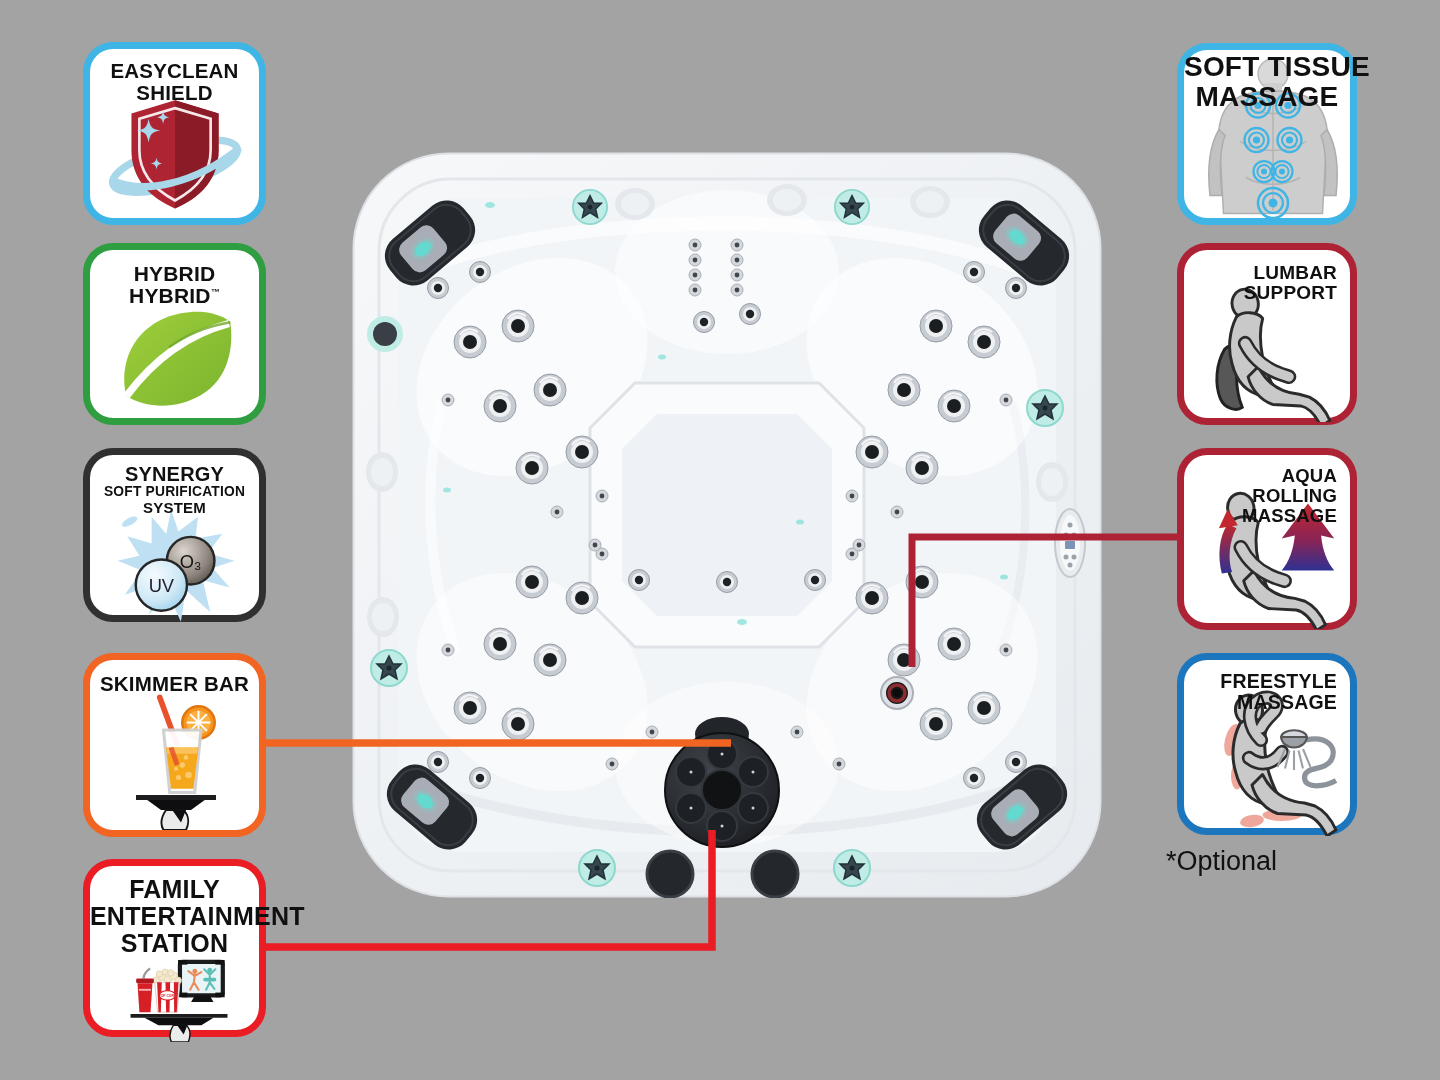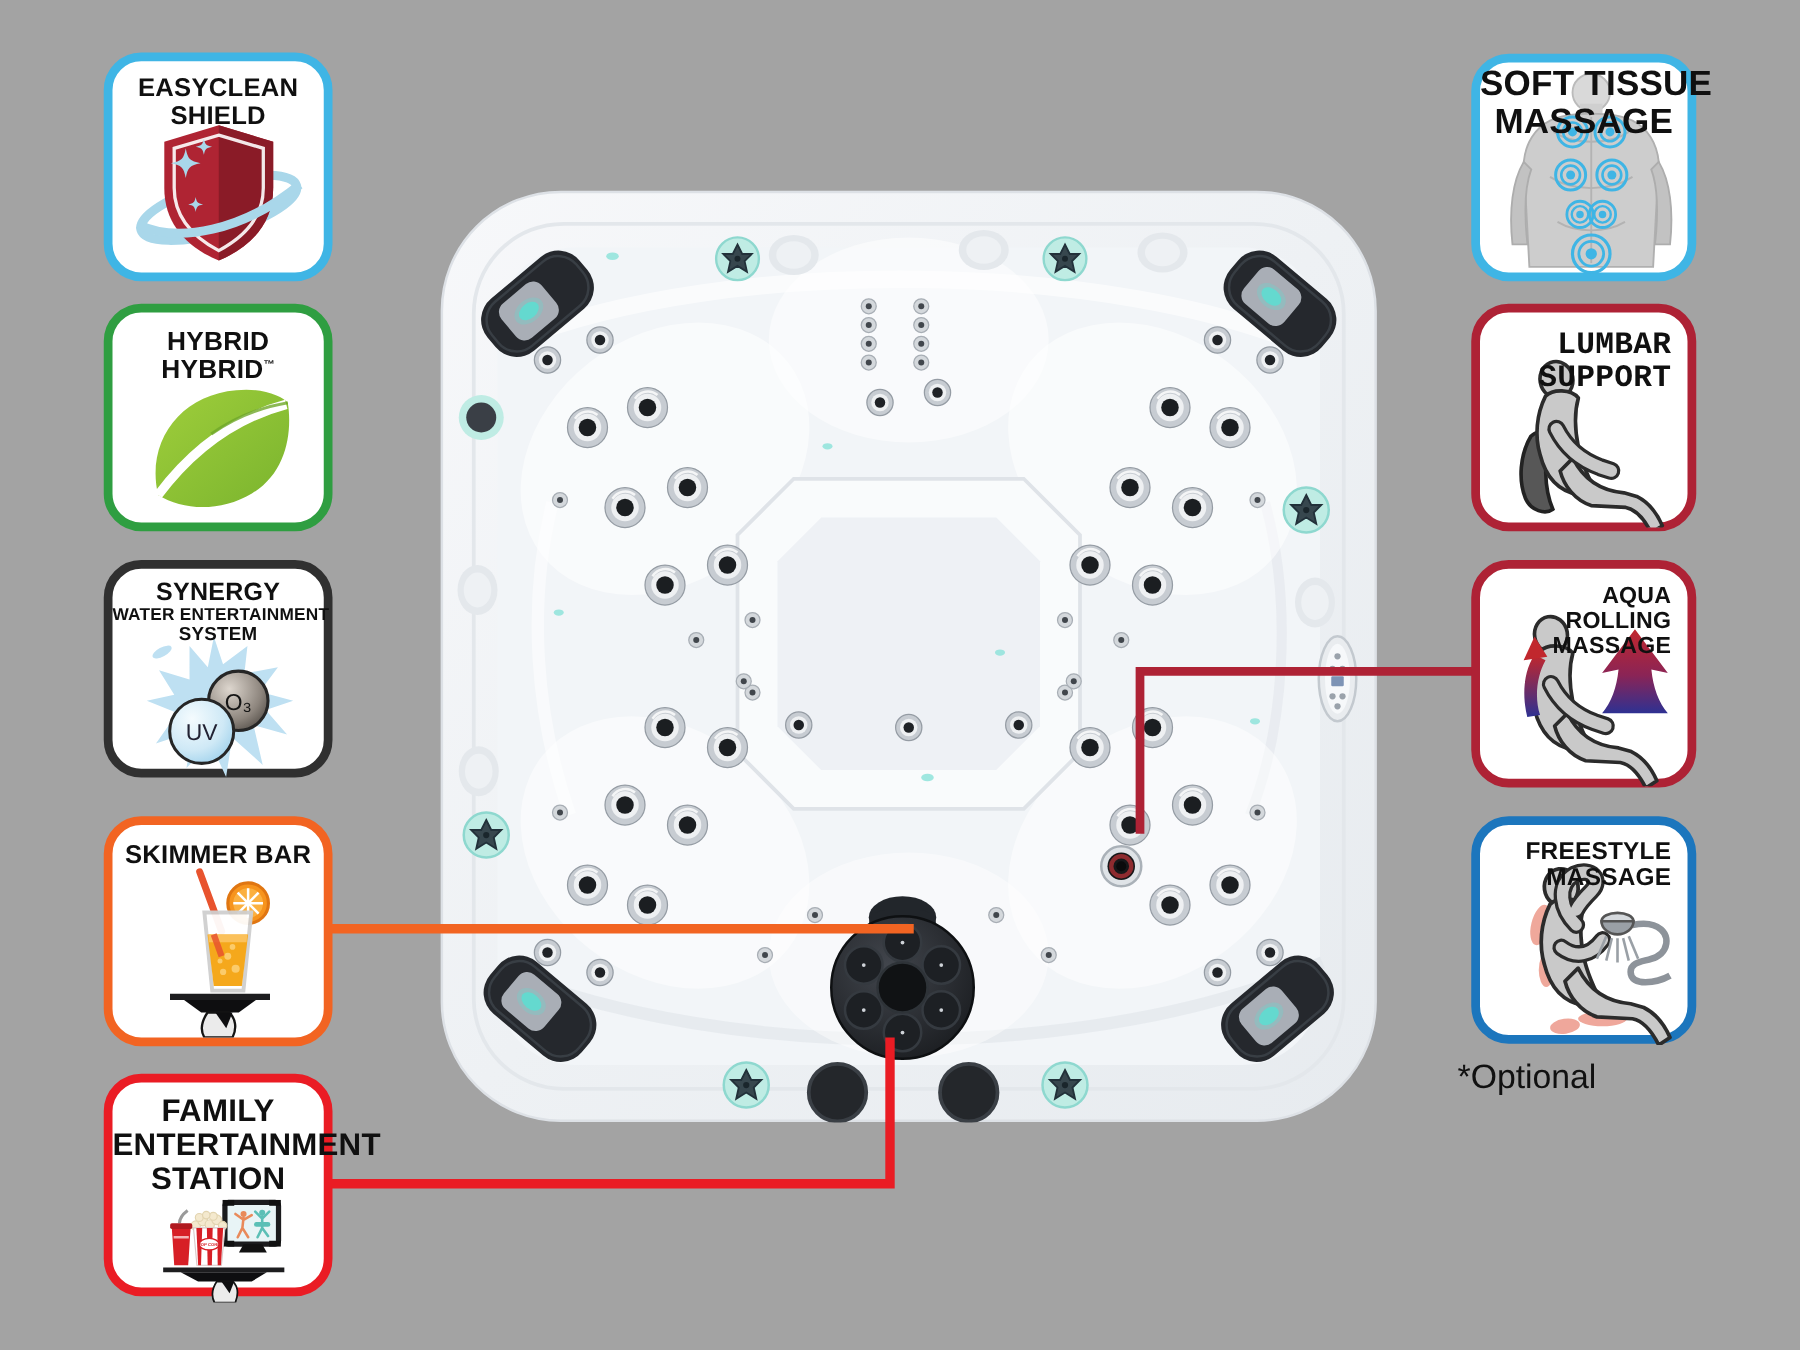--- a/index.html
+++ b/index.html
@@ -278,21 +278,21 @@
         </defs>
       <path d="M10,80 C2,46 24,16 60,13 C76,11 90,17 93,21 C96,40 92,66 70,79 C50,91 26,90 10,80 Z" fill="url(#gLeaf)"></path>
       <path d="M92,22 C62,30 34,48 10,80" fill="none" stroke="#fff" stroke-width="6"></path>
       <path d="M93,21 C75,24 58,31 44,41" fill="none" stroke="#6FA82A" stroke-width="2" opacity=".8"></path>
     </svg>
   </div>
 
   <div class="badge" style="left: 83px; top: 448px; height: 174px; border-color: rgb(48, 48, 48);">
     <div class="btitle" style="top:9px;">
       <div class="tl" style="font-size:20px;">SYNERGY</div>
-      <div class="tl" style="font-size:13.8px;">WATER ENTERTAINMENT</div>
+      <div class="tl" style="font-size:13.8px;">SOFT PURIFICATION</div>
       <div class="tl" style="font-size:15px;">SYSTEM</div>
     </div>
     <svg class="art" viewBox="0 0 100 100" style="left:6px;top:52px;width:160px;height:122px;">
       <defs>
         <radialGradient id="gO3" cx=".35" cy=".3" r=".9">
             <stop offset="0" stop-color="#ddd6ce"></stop>
             <stop offset=".6" stop-color="#8d857d"></stop>
             <stop offset="1" stop-color="#3f3a35"></stop>
           </radialGradient>
         <radialGradient id="gUV" cx=".35" cy=".3" r=".9">
@@ -454,21 +454,21 @@
           </g>
       </g>
     </svg>
     <div class="btitle" style="top:2px;font-size:28px;">
       <div class="tl">SOFT TISSUE</div>
       <div class="tl">MASSAGE</div>
     </div>
   </div>
 
   <div class="badge" style="left: 1177px; top: 243px; height: 182px; width: 180px; border-color: rgb(174, 34, 53);">
-    <div class="btitle right" style="top:13px;font-size:25px;font-family:Liberation Mono, monospace;">
+    <div class="btitle right" style="top:13px;font-size:19px;">
       <div class="tl">LUMBAR</div>
       <div class="tl">SUPPORT</div>
     </div>
     <svg class="art" viewBox="0 0 100 100" style="left:6px;top:26px;width:160px;height:146px;">
       <path d="M19,50 C13,60 12,74 16,84 C19,91 27,93 31,90 C26,78 26,62 30,52 C26,47 22,47 19,50 Z" fill="#575757" stroke="#222" stroke-width="2"></path>
       <g fill="#c9c9c9" stroke="#2b2b2b" stroke-width="2" stroke-linejoin="round">
         <ellipse cx="33" cy="19" rx="9" ry="10" transform="rotate(-10 33 19)"></ellipse>
         <path d="M27,28 C22,38 21,50 24,60 C27,72 34,80 45,82 L56,83 C51,74 47,66 45,56 C43,46 43,36 45,29 C41,24 31,24 27,28 Z"></path>
         <path d="M42,62 C48,74 58,80 70,81 L77,83 C83,86 88,92 91,99 L85,103 C81,95 76,90 71,89 L52,88 C43,85 37,77 35,69 Z"></path>
       </g>

